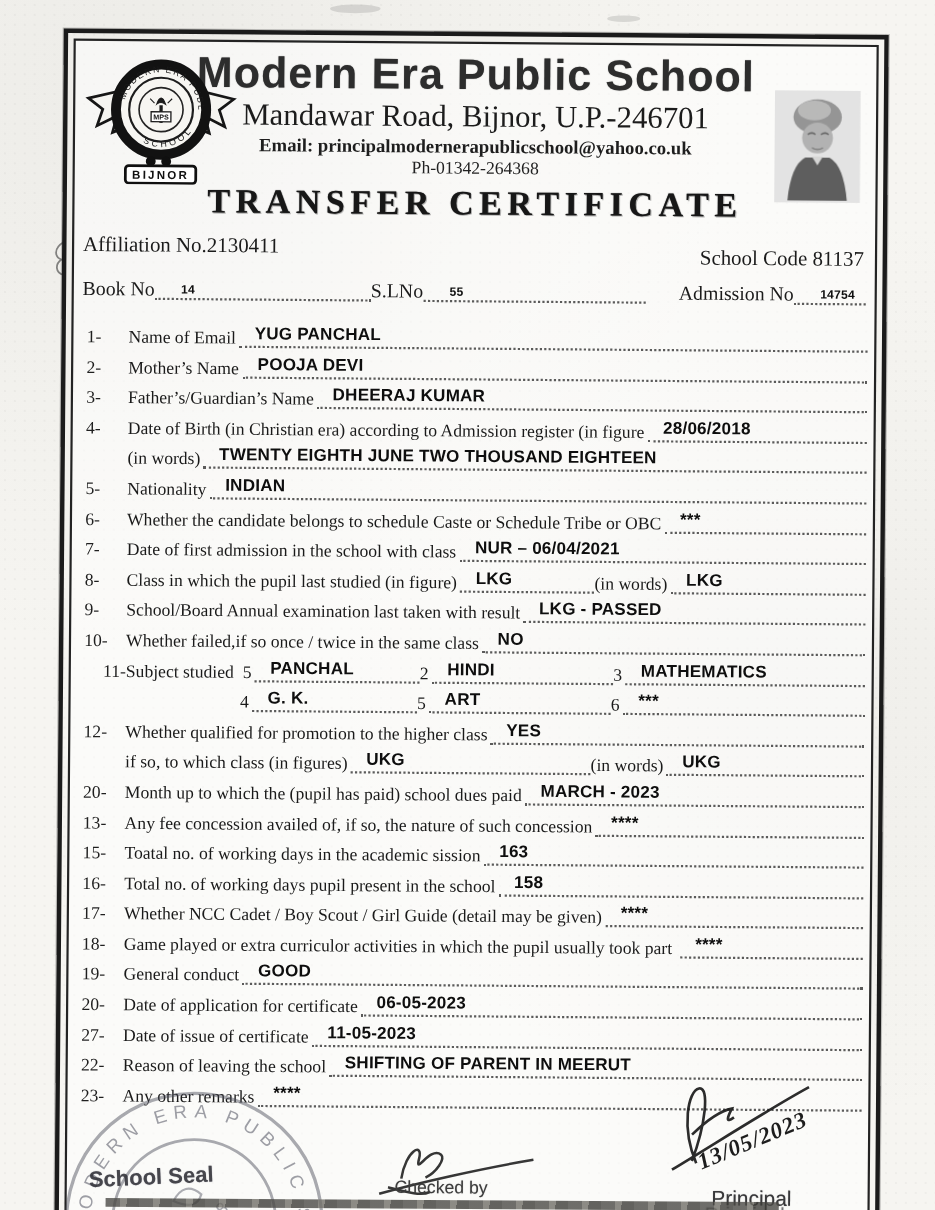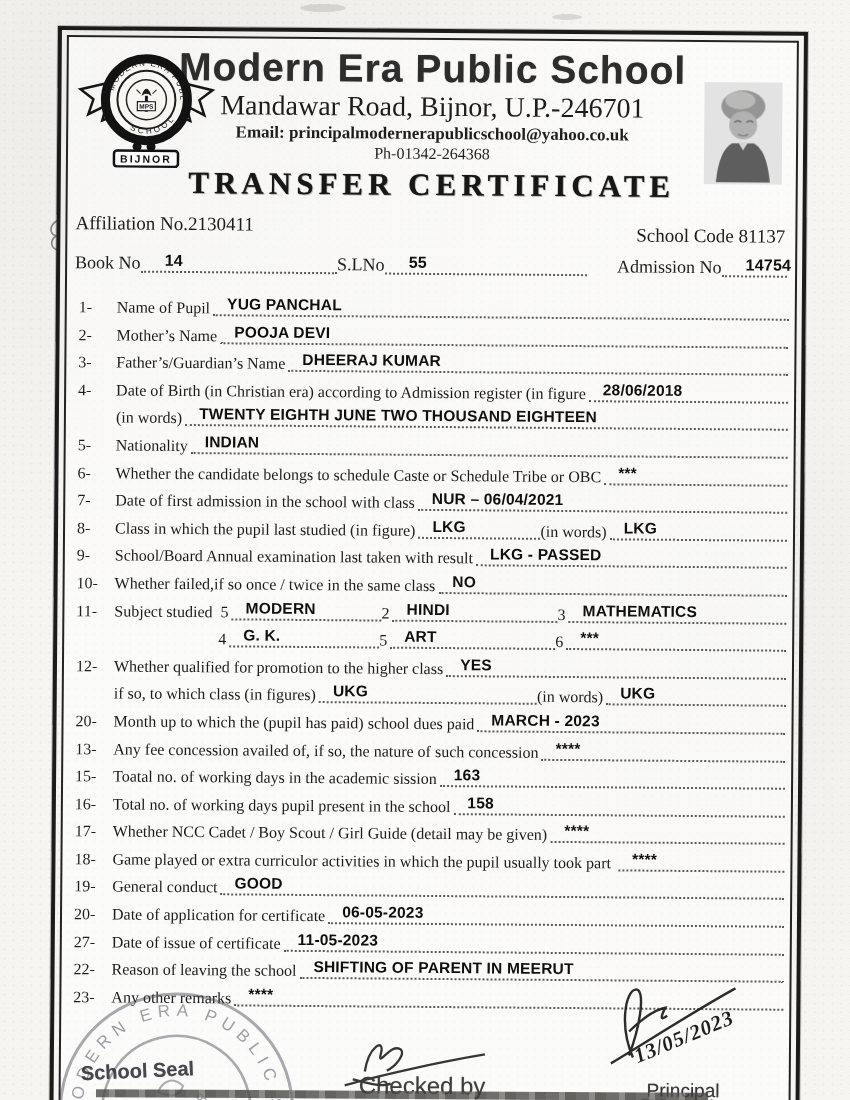--- a/index.html
+++ b/index.html
@@ -60,38 +60,38 @@
   .fill{ position:relative; flex:1 1 auto; height:21px; min-width:24px; }
   .fill::after{
     content:""; position:absolute; left:0; right:0; bottom:1px;
     border-bottom:2px dotted #4a4a4a; opacity:.9;
   }
   .val{
     position:absolute; left:14px; bottom:4px; white-space:nowrap;
     font-family:"Liberation Sans", sans-serif; font-weight:bold;
     font-size:15.5px; color:#0e0e0e; letter-spacing:.2px;
   }
-  .mgroup .val{ font-size:16px; left:24px; }
+  .mgroup .val{ font-size:11px; left:24px; }
   
   .items{ margin-top:22px; padding:0 6px 0 12px; }
   .row{ display:flex; align-items:flex-end; height:21px; margin-bottom:6.6px; }
   .num{ flex:none; font-size:16px; color:#1f1f1f; white-space:pre; }
   .lbl{ flex:none; font-size:16px; color:#1a1a1a; white-space:pre; padding-right:3px; }
   
   .seal{ position:absolute; left:-10px; top:946px; width:252px; height:252px; transform:rotate(-14deg); opacity:.85; }
   .seal-label{
     position:absolute; left:20px; top:1022px;
     font-family:"Liberation Sans", sans-serif; font-weight:bold;
     font-size:20px; color:#33333a; transform:rotate(-3deg);
     text-shadow:0 0 1px rgba(40,40,60,.5); opacity:.9;
   }
   .checked-sig{ position:absolute; left:278px; top:988px; width:150px; height:66px; }
   .checked-label{
     position:absolute; left:298px; top:1032px;
-    font-family:"Liberation Sans", sans-serif; font-size:24px; color:#3d3d3d;
+    font-family:"Liberation Sans", sans-serif; font-size:16px; color:#3d3d3d;
     text-shadow:0 0 1px rgba(60,60,60,.4);
   }
   .principal-block{ position:absolute; left:542px; top:938px; width:200px; height:160px; }
   .principal-sig{ position:absolute; left:0; top:0; width:150px; height:92px; }
   .sig-date{
     position:absolute; left:26px; top:34px; width:160px;
     font-family:"Liberation Serif", serif; font-style:italic; font-weight:bold;
     font-size:21px; color:#1d1d1d; transform:rotate(-23deg); letter-spacing:1px;
   }
   .principal-label{
@@ -200,21 +200,21 @@
           <span class="mlbl">Admission No</span>
           <span class="fill">
               <span class="val">14754</span>
             </span>
         </div>
       </div>
 
       <div class="items">
           <div class="row">
             <span class="num" style="width: 38px;">1-</span>
-            <span class="lbl">Name of Pupil</span>
+            <span class="lbl">Name of Email</span>
             <span class="fill">
               <span class="val">YUG PANCHAL</span>
             </span>
           </div>
           <div class="row">
             <span class="num" style="width: 38px;">2-</span>
             <span class="lbl">Mother’s Name</span>
             <span class="fill">
               <span class="val">POOJA DEVI</span>
             </span>
@@ -280,24 +280,24 @@
             </span>
           </div>
           <div class="row">
             <span class="num" style="width: 38px;">10-</span>
             <span class="lbl">Whether failed,if so once / twice in the same class</span>
             <span class="fill">
               <span class="val">NO</span>
             </span>
           </div>
           <div class="row">
-            <span class="num" style="width: 38px;">11-</span>
+            <span class="num" style="width: 38px; text-align: right;">11-</span>
             <span class="lbl">Subject studied  5</span>
             <span class="fill" style="flex: 0 0 150px;">
-              <span class="val">MODERN</span>
+              <span class="val">PANCHAL</span>
             </span>
             <span class="lbl">2</span>
             <span class="fill" style="flex: 0 0 165px;">
               <span class="val">HINDI</span>
             </span>
             <span class="lbl">3</span>
             <span class="fill">
               <span class="val">MATHEMATICS</span>
             </span>
           </div>

